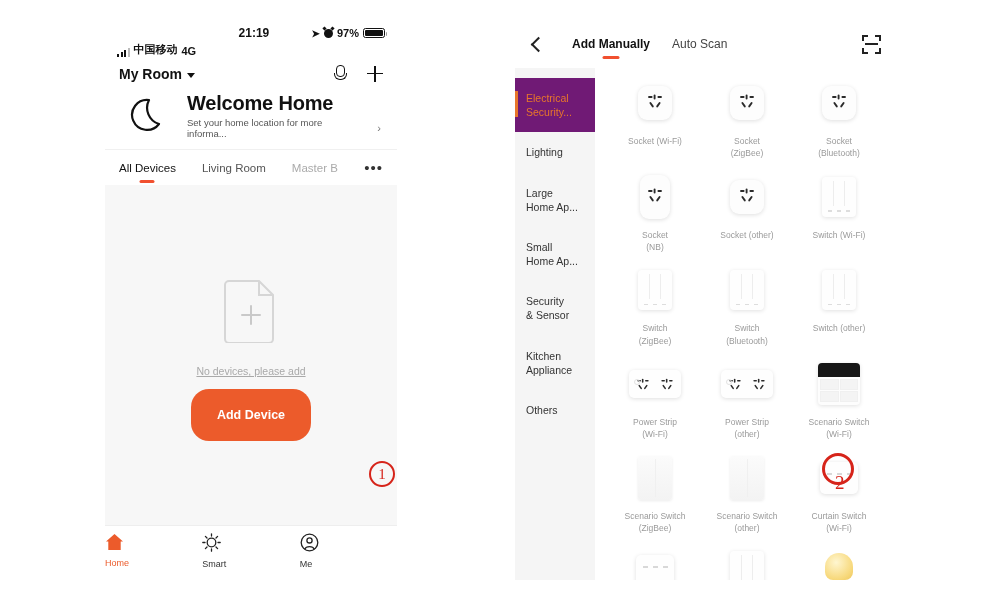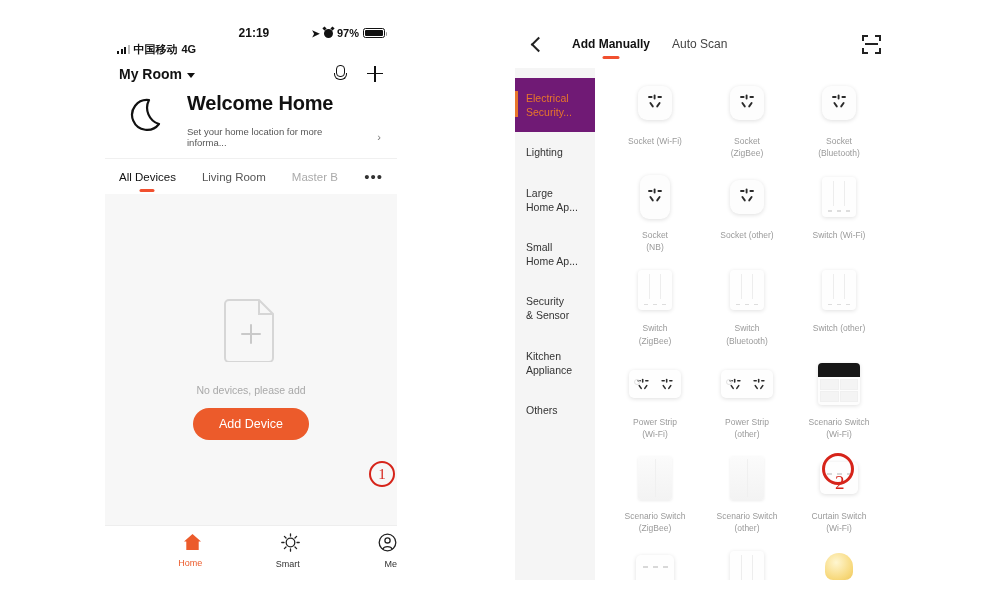--- a/index.html
+++ b/index.html
@@ -19,21 +19,21 @@
     background: #f7f7f7;
     overflow: hidden;
   }
   .statusbar {
     height: 26px;
     background: #ffffff;
     display: flex; align-items: center;
     padding: 0 12px;
     font-size: 11px; font-weight: bold; color: #111;
   }
-  .sb-left { display:flex; align-items:center; gap:4px;margin-top:32px; }
+  .sb-left { display:flex; align-items:flex-end; gap:4px;margin-top:32px; }
   .sig-bars { display:flex; align-items:flex-end; gap:1.5px; height:9px; }
   .sig-bars i { display:block; width:2px; background:#111; }
   .sig-bars i:nth-child(1){height:3px;}
   .sig-bars i:nth-child(2){height:5px;}
   .sig-bars i:nth-child(3){height:7px;}
   .sig-bars i:nth-child(4){height:9px; background:#bbb;}
   .sb-center { flex:1; text-align:center; font-size:12px; }
   .sb-right { display:flex; align-items:center; gap:4px; }
   .loc-arrow { font-size:10px; transform: rotate(0deg); }
   .alarm-dot { width:9px;height:9px;border-radius:50%;background:#111;position:relative;}
@@ -57,21 +57,21 @@
   .mic-ico::after{content:"";position:absolute;left:1px;top:8px;width:11px;height:6px;border:1.4px solid #111;border-top:none;border-radius:0 0 6px 6px;}
   .plus-ico{position:relative;width:16px;height:16px;}
   .plus-ico::before{content:"";position:absolute;left:0;top:7px;width:16px;height:1.8px;background:#111;}
   .plus-ico::after{content:"";position:absolute;top:0;left:7px;height:16px;width:1.8px;background:#111;}
 
   .welcome-block { background:#ffffff; padding: 6px 16px 10px 16px; display:flex; align-items:flex-start; gap:16px;}
   .moon-wrap { width:42px;height:42px;position:relative; flex:none; margin-top:6px; margin-left:8px;}
   .moon-wrap svg{display:block;}
   .welcome-txt { padding-top:4px; }
   .welcome-title { font-size:20px; font-weight:bold; color:#111; letter-spacing:-0.2px;}
-  .welcome-sub { margin-top:11px; font-size:9.5px; color:#555; display:flex; align-items:center; gap:52px; }
+  .welcome-sub { margin-top:2px; font-size:9.5px; color:#555; display:flex; align-items:center; gap:52px; }
   .sub-chev { color:#777; font-size:11px; }
 
   .tabs-row {
     background:#ffffff;
     border-top:1px solid #f0f0f0;
     height:36px; display:flex; align-items:center; padding:0 14px; gap:26px;
   }
   .tab-item { font-size:11.5px; color:#555; position:relative; white-space:nowrap;}
   .tab-item.active { color:#111; font-weight:normal; }
   .tab-item.active::after{
@@ -81,32 +81,32 @@
   .tab-item.faded { color:#aaa; }
   .tab-item.clip { overflow:hidden; max-width:70px; }
   .tabs-more { margin-left:auto; color:#333; font-size:15px; letter-spacing:1px; line-height:6px;}
 
   .empty-area {
     height: 348px;
     display:flex; flex-direction:column; align-items:center; justify-content:center;
     background:#f7f7f7;
   }
   .doc-ico { width:56px;height:66px; position:relative; margin-bottom:22px;}
-  .empty-text { font-size:10.5px; color:#a9a9a9; margin-bottom:12px;}
+  .empty-text { font-size:10.5px; color:#a9a9a9; margin-bottom:12px;text-decoration:underline;}
   .add-device-btn {
-    background:#ec5b2b; color:#fff; font-size:12.5px; font-weight:normal;
-    border:none; border-radius:18px; padding:9px 26px; cursor:pointer;
+    background:#ec5b2b; color:#fff; font-size:12.5px; font-weight:bold;
+    border:none; border-radius:18px; padding:19px 26px; cursor:pointer;
   }
 
   .tabbar {
     position:absolute; bottom:0; left:0; right:0;
     height:50px; background:#ffffff; border-top:1px solid #eee;
     display:flex; align-items:center;
   }
-  .tabbar-item { flex:1; display:flex; flex-direction:column; align-items:flex-end; gap:3px; }
+  .tabbar-item { flex:1; display:flex; flex-direction:column; align-items:flex-start; gap:3px; }
   .tabbar-label { font-size:9px; color:#333; }
   .tabbar-item.active .tabbar-label { color:#ec5b2b; }
 
   
   #right-phone {
     position:absolute;
     left:515px; top:20px;
     width:380px; height:560px;
     background:#ffffff;
     overflow:hidden;

